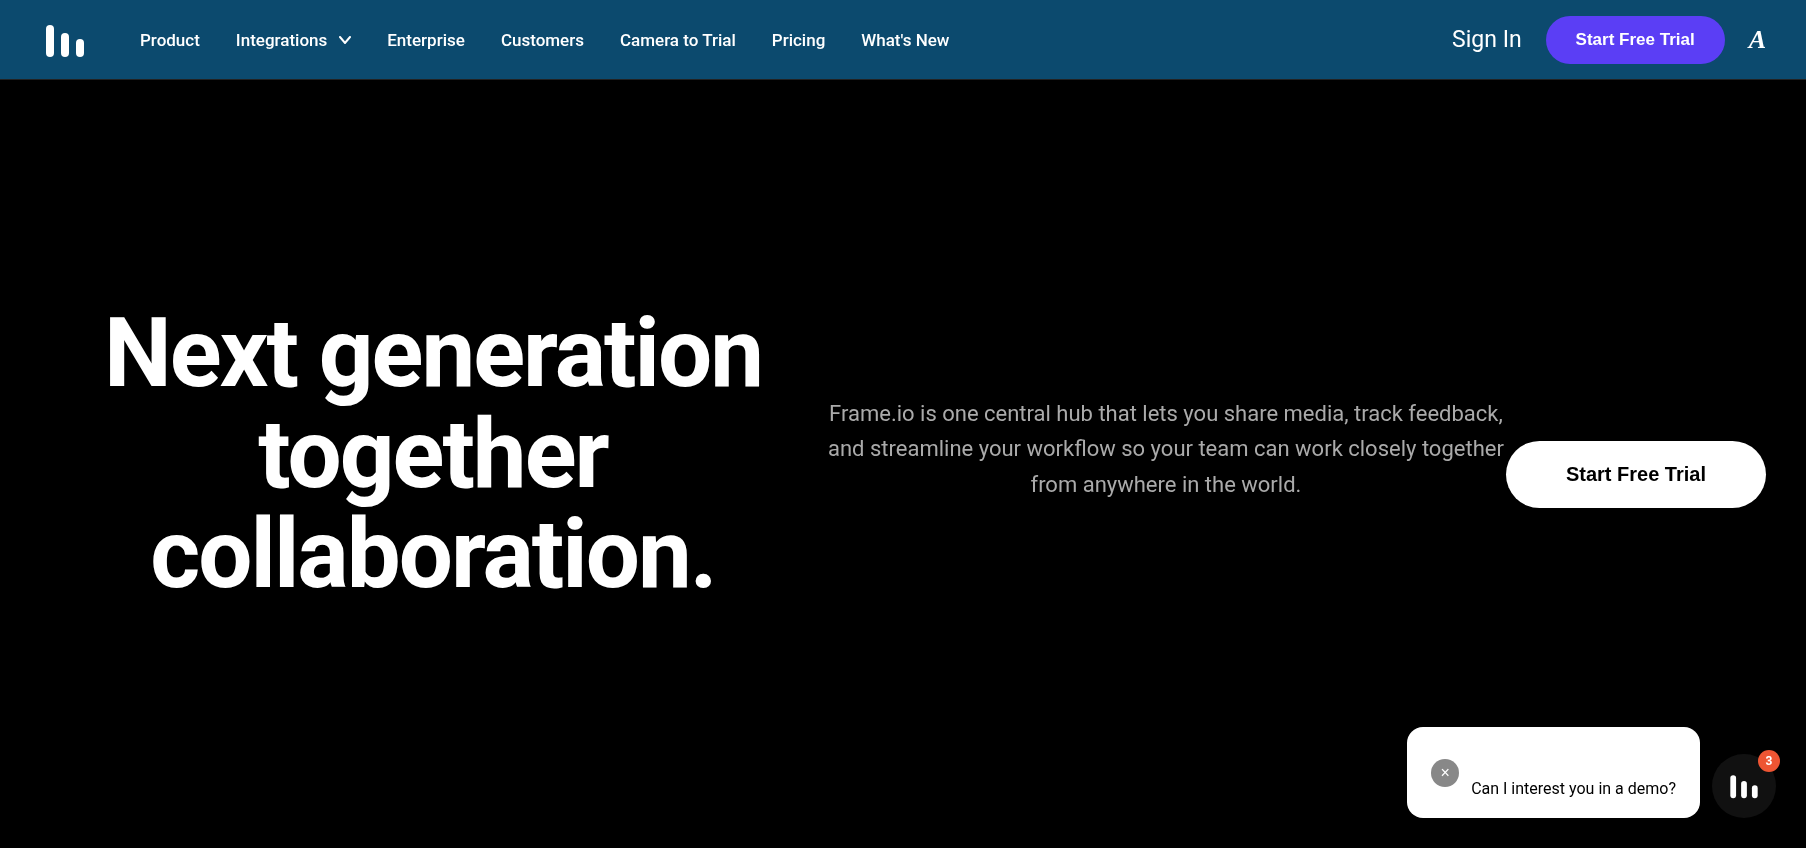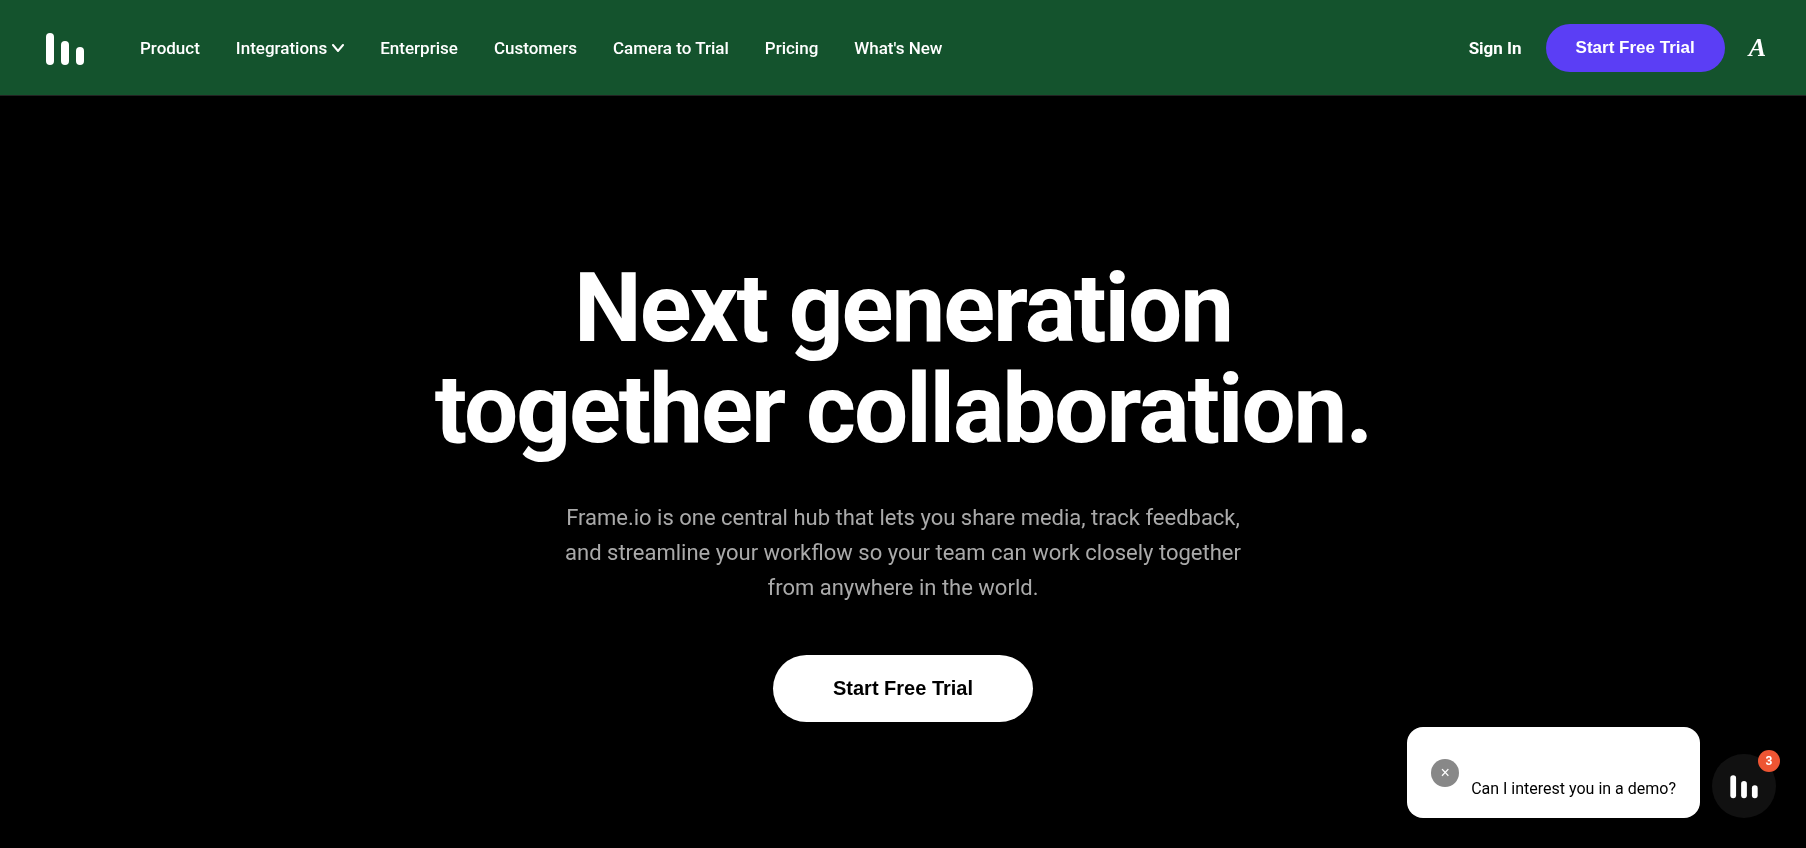--- a/index.html
+++ b/index.html
@@ -16,23 +16,23 @@
       min-height: 848px;
       overflow-x: hidden;
     }
 
     
     .navbar {
       display: flex;
       align-items: center;
       justify-content: space-between;
       padding: 0 40px;
-      height: 96px;
+      height: 80px;
       border-bottom: 1px solid #222;
-      background: #14532d;
+      background: #0c4a6e;
       position: relative;
       z-index: 10;
     }
 
     .navbar-left {
       display: flex;
       align-items: center;
       gap: 40px;
     }
 
@@ -58,40 +58,40 @@
       color: #fff;
       text-decoration: none;
       font-size: 17px;
       font-weight: 500;
       white-space: nowrap;
     }
 
     .nav-integrations {
       display: flex;
       align-items: center;
-      gap: 5px;
+      gap: 12px;
     }
 
     .chevron-down {
       display: inline-block;
       width: 12px;
       height: 8px;
     }
 
     .navbar-right {
       display: flex;
       align-items: center;
       gap: 24px;
     }
 
     .sign-in-link {
       color: #fff;
       text-decoration: none;
-      font-size: 17px;
-      font-weight: 700;
+      font-size: 23px;
+      font-weight: 400;
     }
 
     .start-free-trial-btn-nav {
       background: #5b3ef5;
       color: #fff;
       border: none;
       border-radius: 50px;
       padding: 14px 30px;
       font-size: 17px;
       font-weight: 600;
@@ -100,21 +100,20 @@
     }
 
     .adobe-logo {
       display: flex;
       align-items: center;
     }
 
     
     .hero {
       display: flex;
-      flex-direction: column;
       align-items: center;
       justify-content: center;
       padding: 80px 40px 60px;
       text-align: center;
       min-height: 768px;
       background: #000;
     }
 
     .hero-title {
       font-size: 96px;

